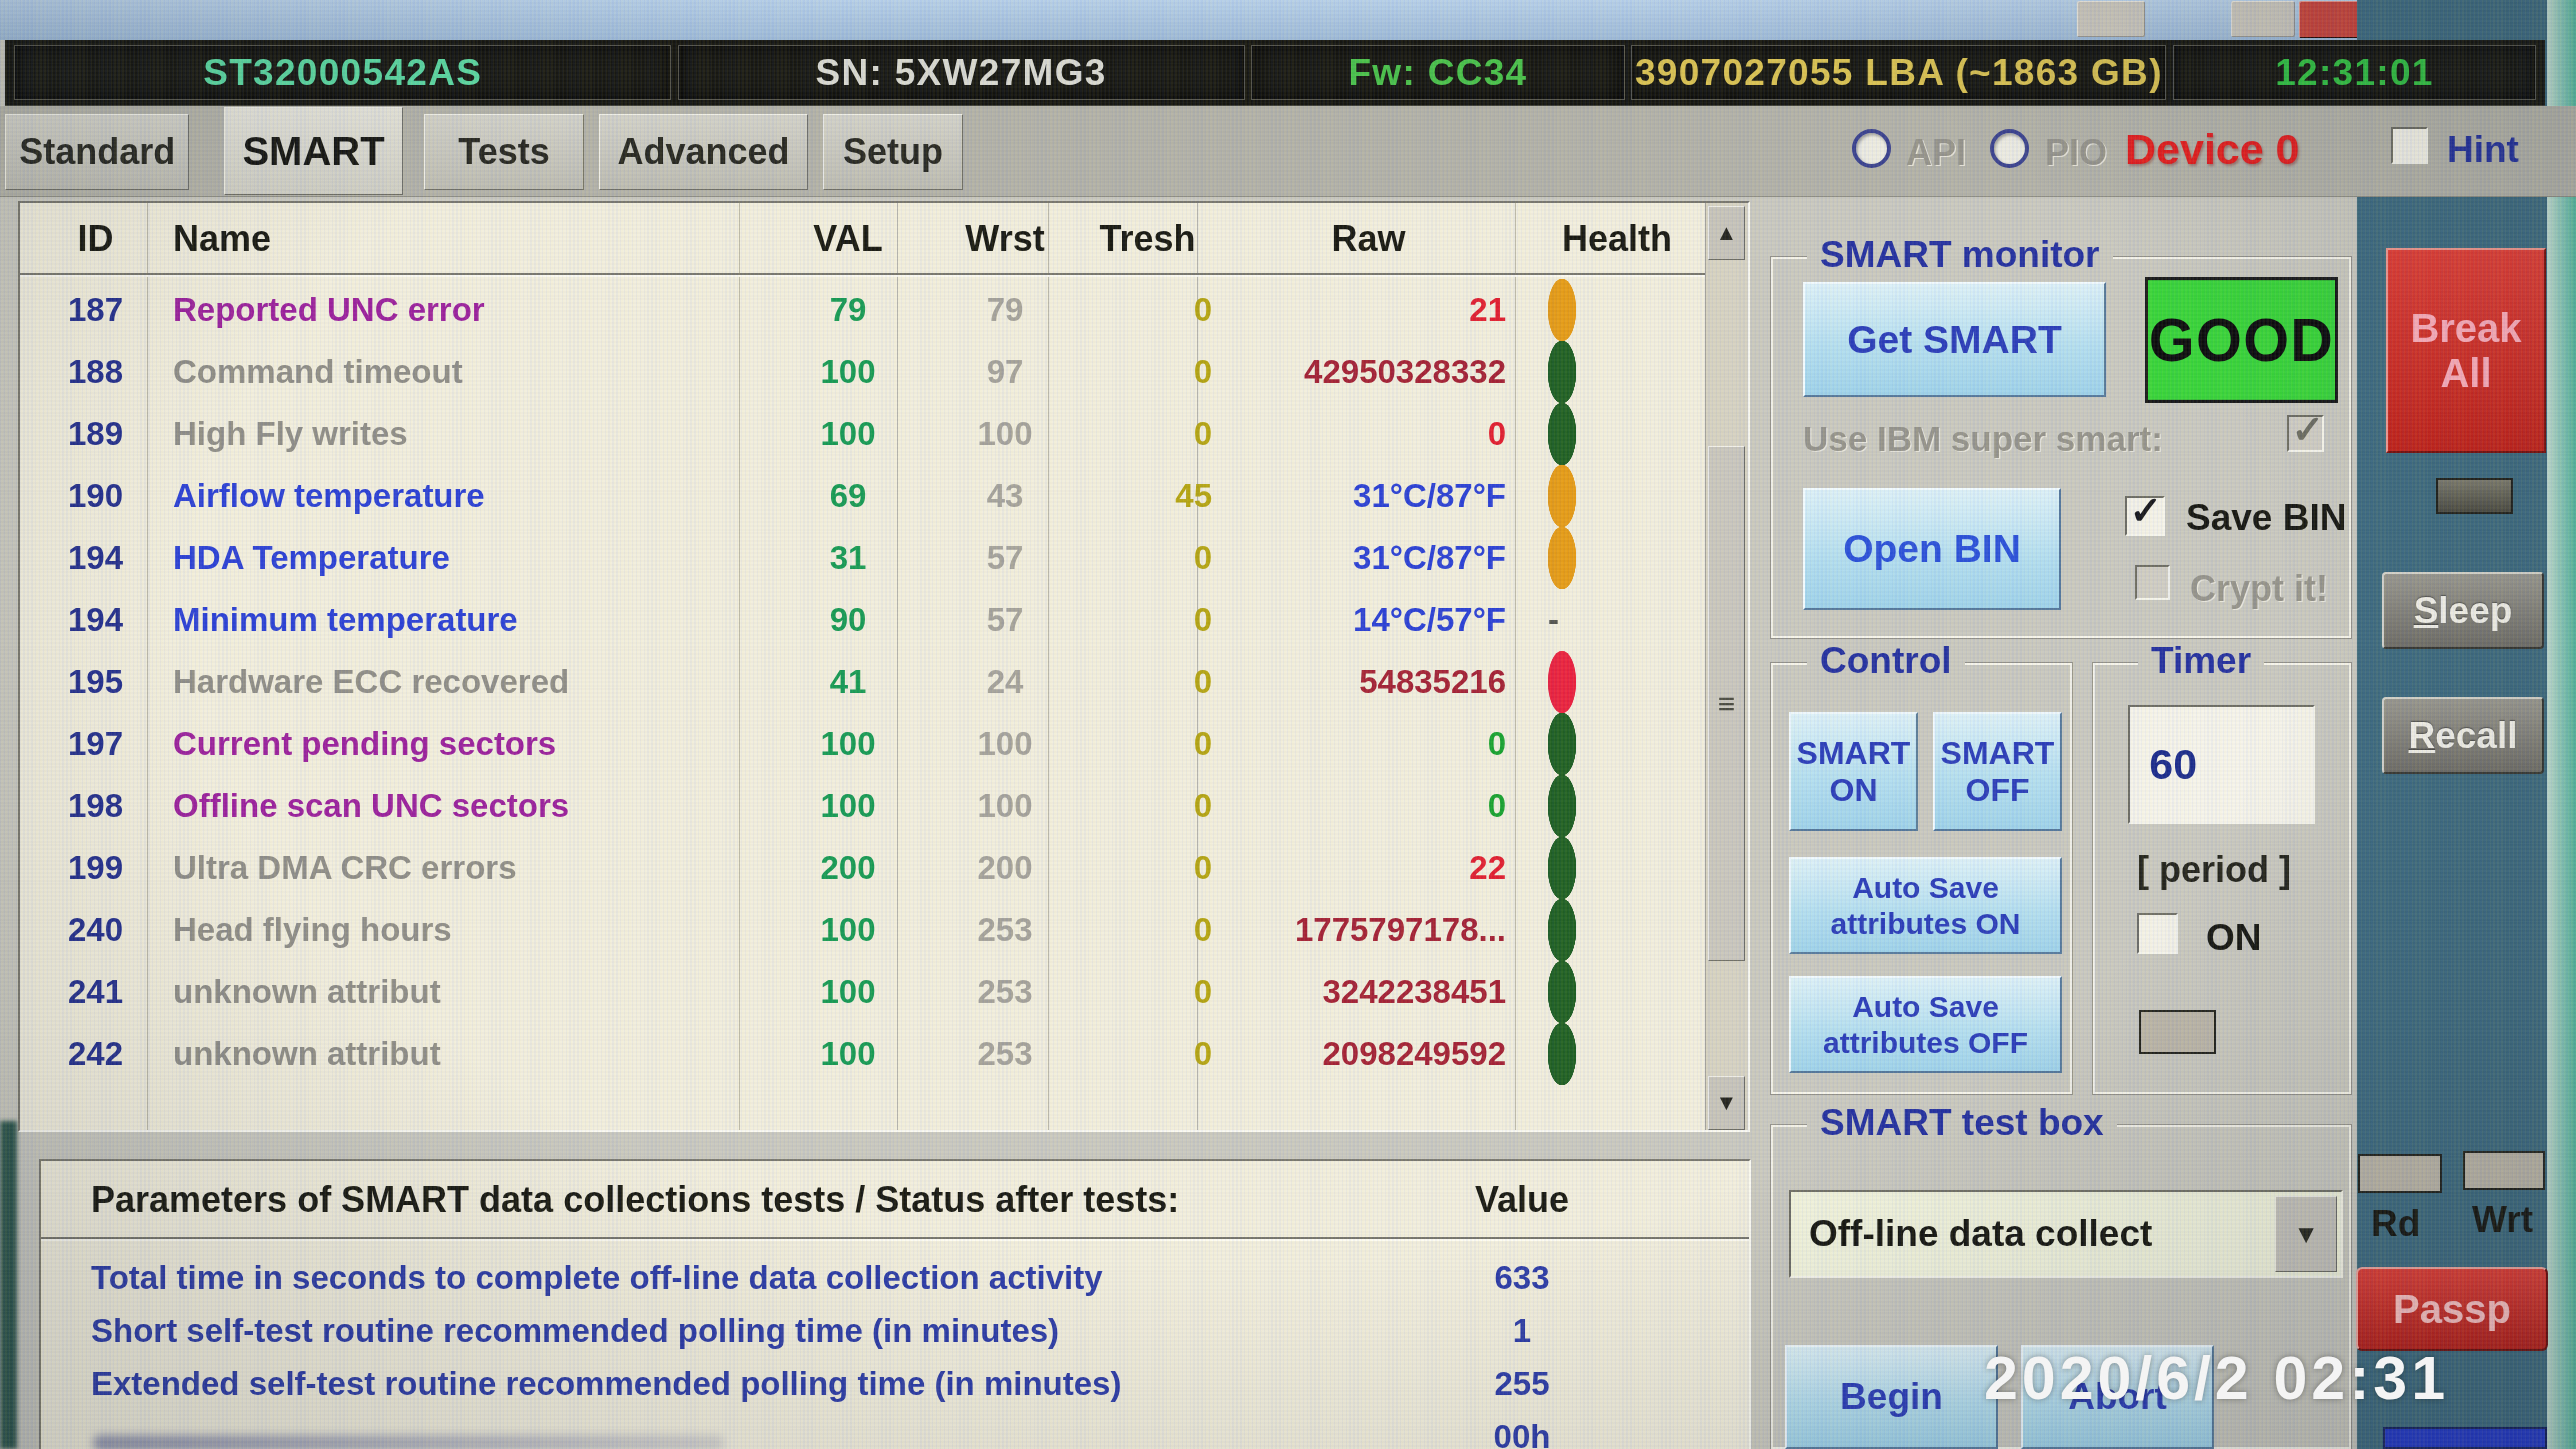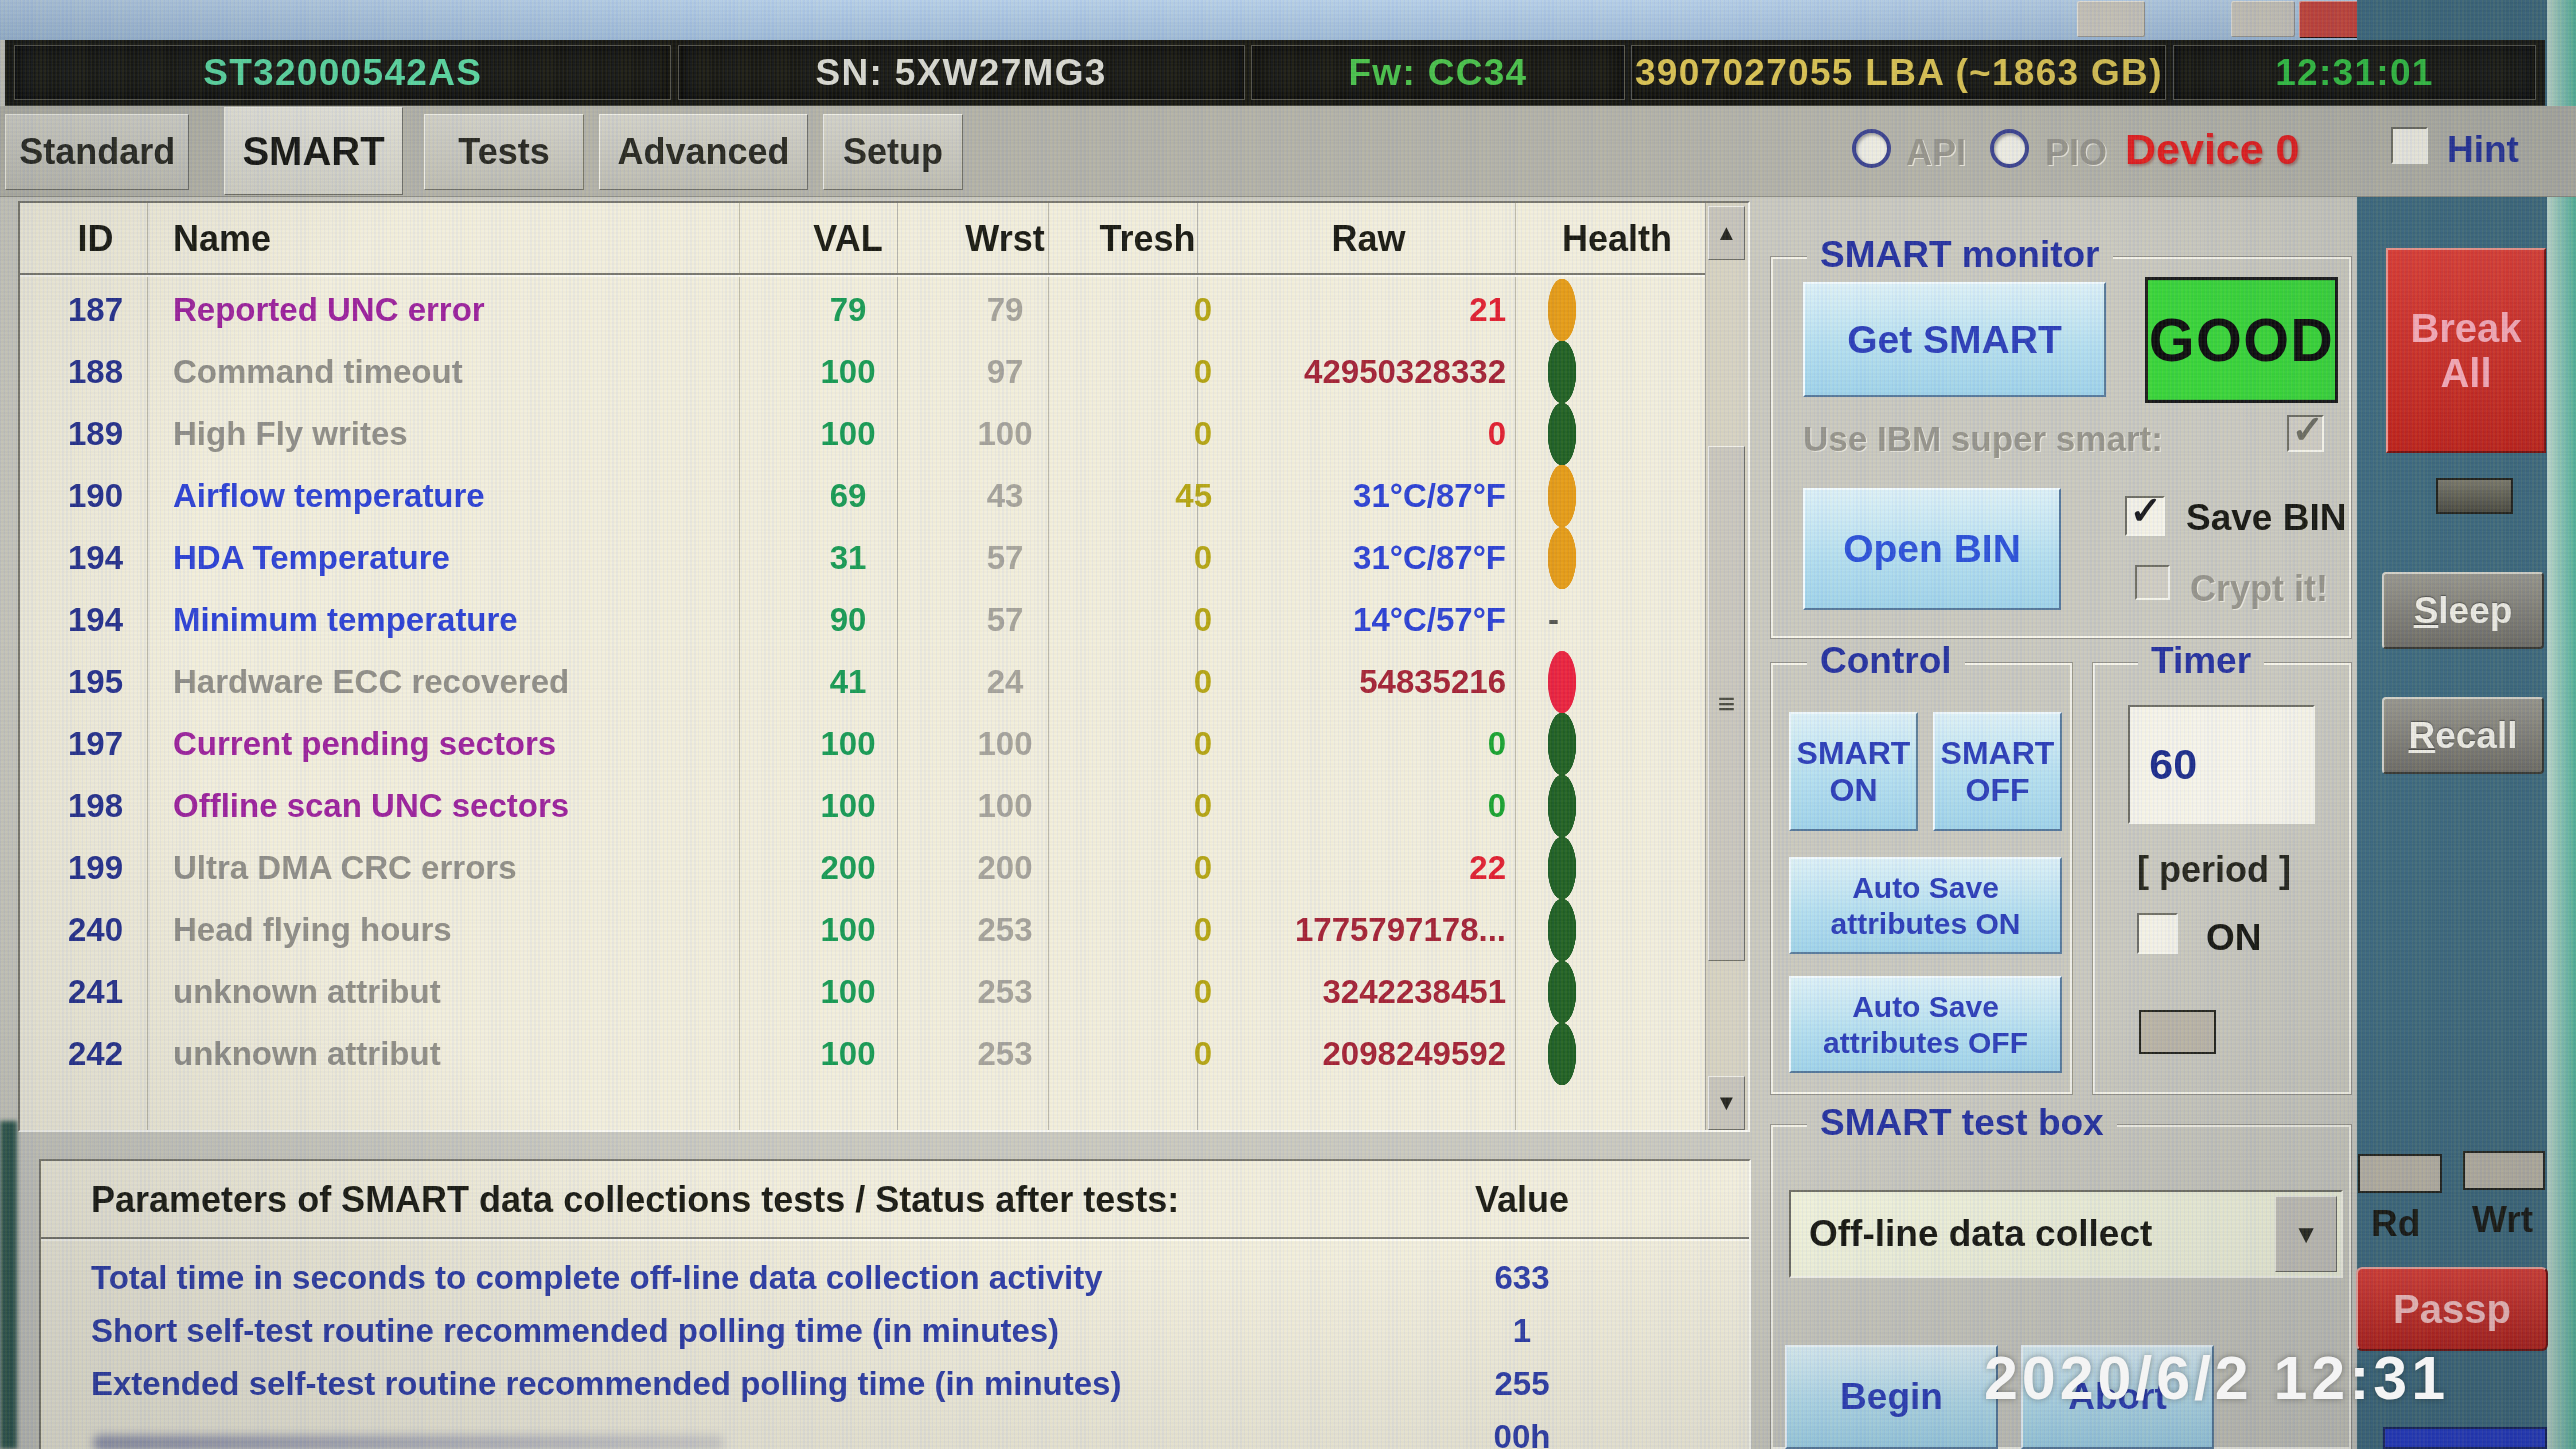--- a/index.html
+++ b/index.html
@@ -489,17 +489,17 @@
     </div>
   <div class="led" style="left:2358px;top:1154px;width:84px;height:39px;"></div>
   <div class="led" style="left:2463px;top:1151px;width:82px;height:39px;"></div>
   <span class="sidelbl" style="left:2371px;top:1203px;">Rd</span>
   <span class="sidelbl" style="left:2472px;top:1199px;">Wrt</span>
   <div id="passp" style="left:2356px;top:1267px;width:192px;height:84px;">
       <span>Passp</span>
     </div>
   <div id="bluebtn" style="left:2383px;top:1427px;width:164px;height:22px;"></div>
 
-  <div id="stamp">2020/6/2  12:31</div>
+  <div id="stamp">2020/6/2  02:31</div>
 
   <div id="moire"></div>
 </div>
 
 
 </body></html>

